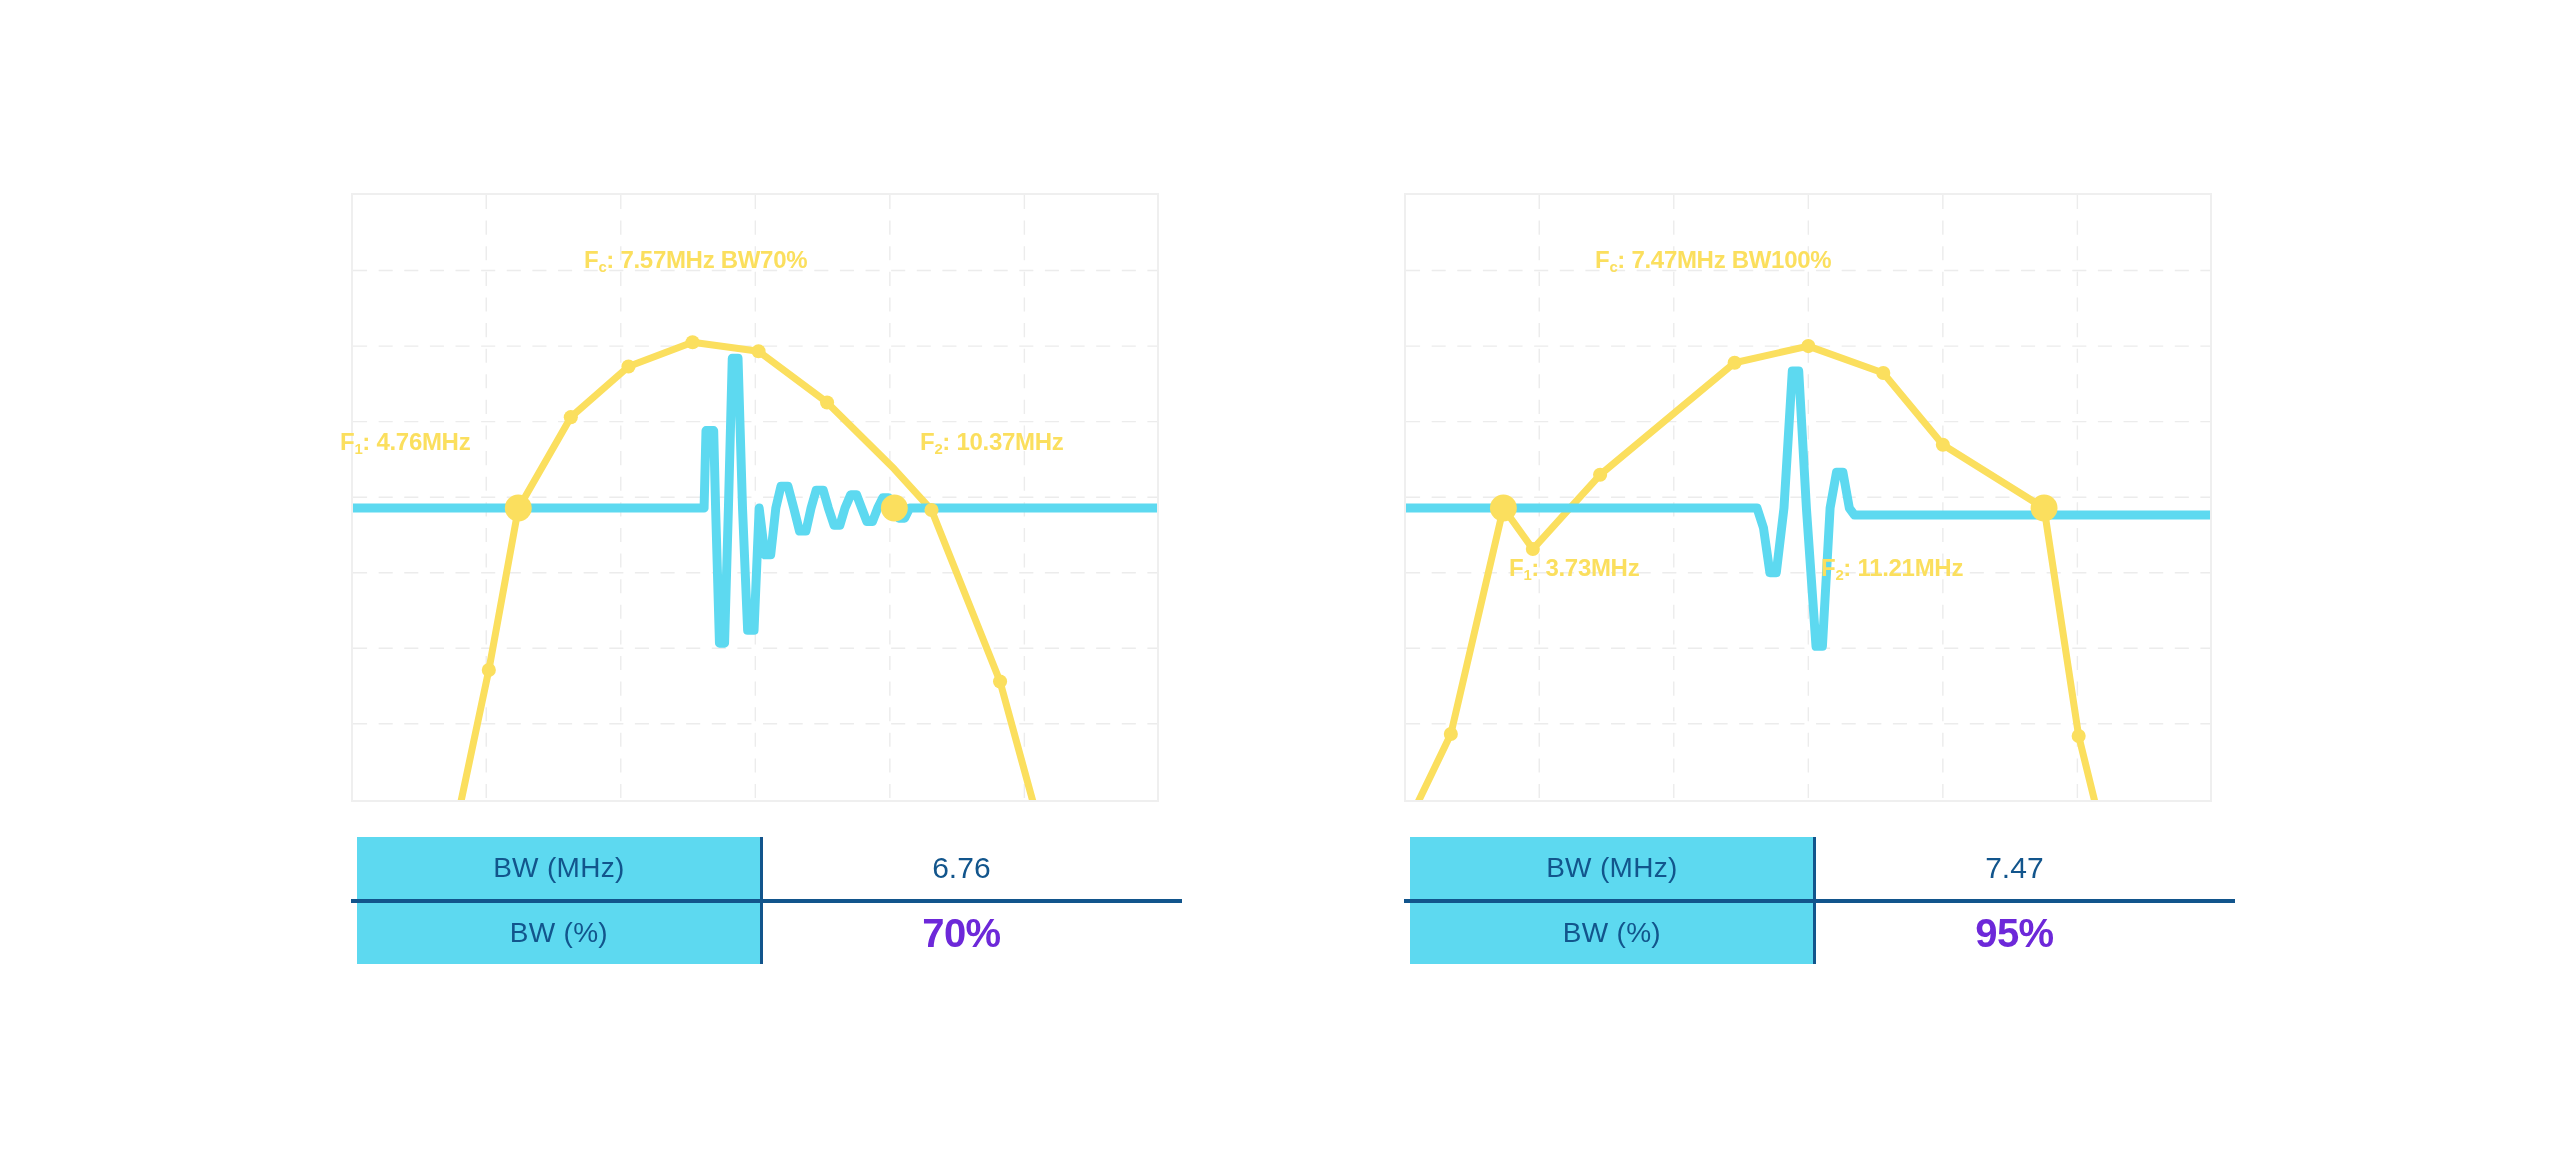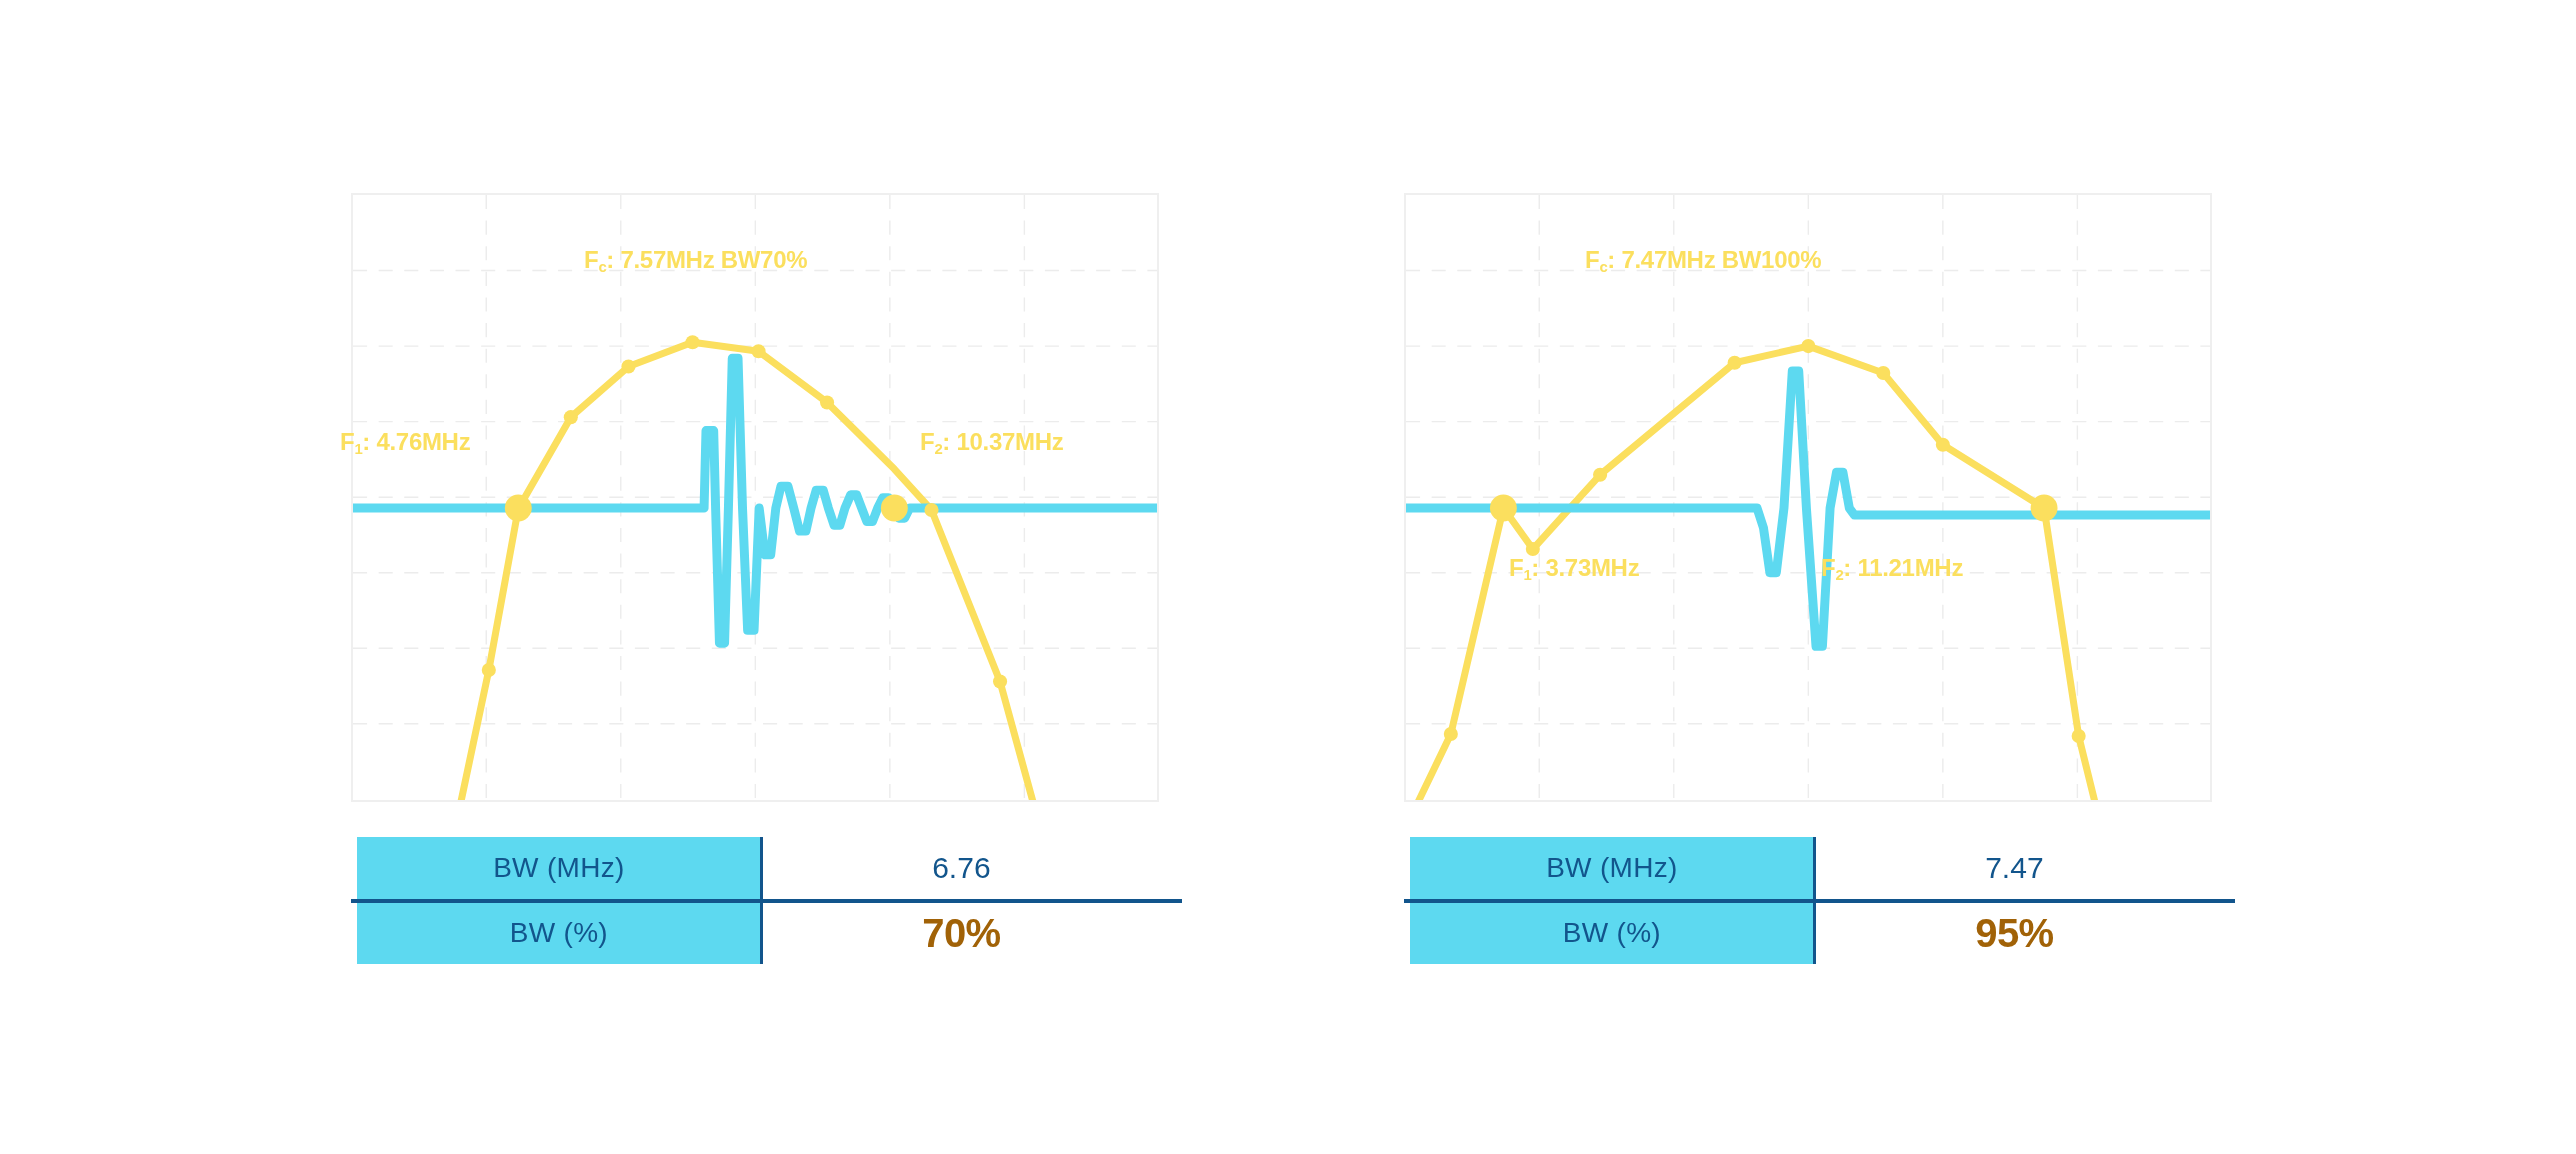--- a/index.html
+++ b/index.html
@@ -64,21 +64,21 @@
     position: relative;
     bottom: -0.30em;
     font-weight: bold;
   }
 
   
   .left  .lab-fc { left: 187px; top: 53px; margin-left: 44px; }
   .left  .lab-f1 { left: -13px; top: 235px; }
   .left  .lab-f2 { left: 535px; top: 235px; margin-left: 32px; }
   
-  .right .lab-fc { left: 179px; top: 53px; }
+  .right .lab-fc { left: 189px; top: 53px; }
   .right .lab-f1 { left: 103px; top: 361px; }
   .right .lab-f2 { left: 415px; top: 361px; }
 
   
   .result-table {
     position: absolute;
     top: 644px;
     left: 6.4px;
     width: 802px;
     border-collapse: collapse;
@@ -103,21 +103,21 @@
   .result-table .val-cell {
     background: #ffffff;
     color: #12558C;
     font-size: 30px;
     font-weight: normal;
   }
   .result-table tr.row-mhz td {
     border-bottom: 3.9px solid #12558C;
   }
   .result-table tr.row-pct .val-cell {
-    color: #a16207;
+    color: #6d28d9;
     font-size: 40px;
     font-weight: bold;
     letter-spacing: -0.6px;
   }
   .rule-extend {
     position: absolute;
     height: 3.9px;
     background: #12558C;
   }
 </style>

